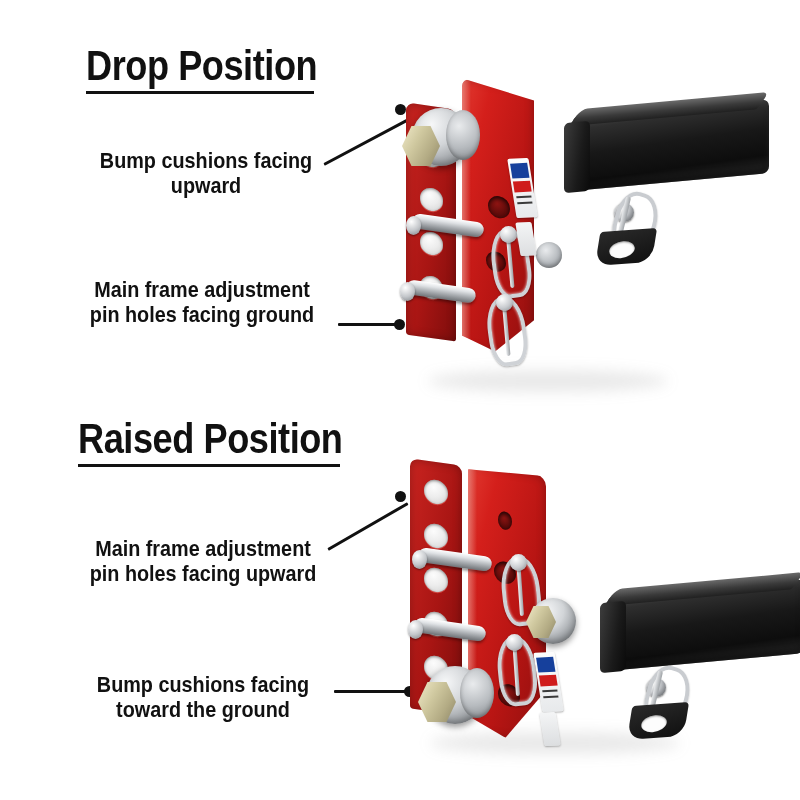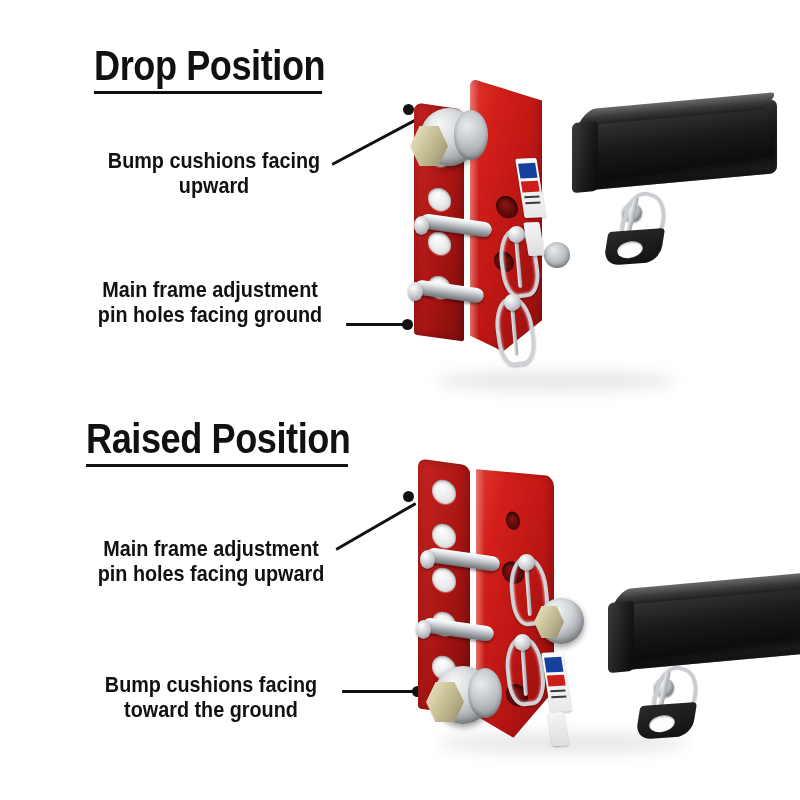--- a/index.html
+++ b/index.html
@@ -11,21 +11,21 @@
     width: 800px;
     height: 800px;
     position: relative;
     overflow: hidden;
     font-family: "Liberation Sans", sans-serif;
     -webkit-font-smoothing: antialiased;
   }
 
   .panel {
     position: absolute;
-    left: 16px;
+    left: 8px;
     width: 672px;
     height: 400px;
   }
   #panel-drop   { top: 0; }
   #panel-raised { top: 400px; }
 
   
   .heading {
     position: absolute;
     font-family: "Liberation Sans Narrow", "Liberation Sans", sans-serif;

